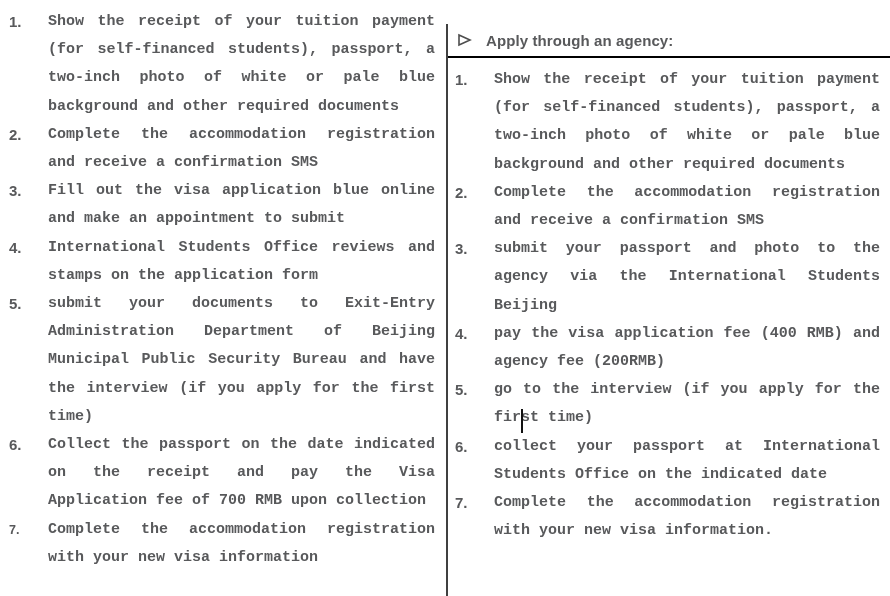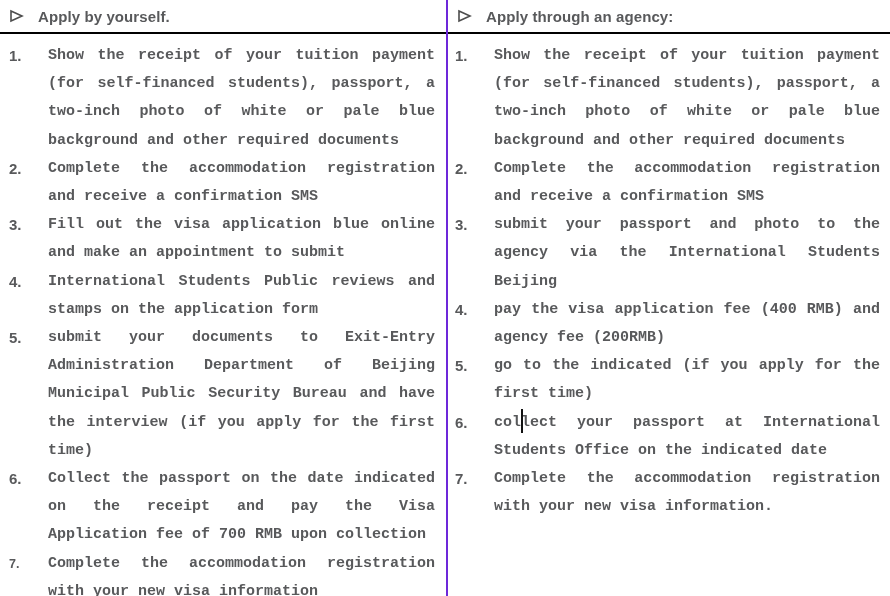--- a/index.html
+++ b/index.html
@@ -13,21 +13,21 @@
     position: relative;
     width: 890px; height: 596px;
     display: grid;
     grid-template-columns: 446px 444px;
     color: #58595b;
     font-weight: bold;
     overflow: hidden;
     background: #ffffff;
   }
   .col { display: flex; flex-direction: column; }
-  .col-right { border-left: 2px solid #6d28d9; }
+  .col-right { border-left: 2px solid #404040; margin-top: 24px; }
   .col-header {
     height: 34px;
     border-bottom: 2px solid #000;
     display: flex;
     align-items: center;
     padding-left: 9px;
     font-size: 15px;
     letter-spacing: 0.1px;
   }
   .bullet {
@@ -52,44 +52,36 @@
     width: 2px; height: 24px;
     background: #111;
   }
 </style>
 </head>
 <body>
 
 <div class="doc">
 
   <div class="col col-left">
-    <div class="col-header">
-      <span class="bullet">
-        <svg width="15" height="16" viewBox="0 0 15 16">
-            <path d="M2 3 L13 8 L2 13 Z" fill="#ffffff" stroke="#4d4d4d" stroke-width="1.6" stroke-linejoin="miter"></path>
-          </svg>
-      </span>
-      <span class="header-label">Apply by yourself.</span>
-    </div>
     <div class="col-body">
       <div class="item">
         <span class="num">1.</span>
         <span class="text">Show the receipt of your tuition payment (for self-financed students), passport, a two-inch photo of white or pale blue background and other required documents</span>
       </div>
       <div class="item">
         <span class="num">2.</span>
         <span class="text">Complete the accommodation registration and receive a confirmation SMS</span>
       </div>
       <div class="item">
         <span class="num">3.</span>
         <span class="text">Fill out the visa application blue online and make an appointment to submit</span>
       </div>
       <div class="item">
         <span class="num">4.</span>
-        <span class="text">International Students Public reviews and stamps on the application form</span>
+        <span class="text">International Students Office reviews and stamps on the application form</span>
       </div>
       <div class="item">
         <span class="num">5.</span>
         <span class="text">submit your documents to Exit-Entry Administration Department of Beijing Municipal Public Security Bureau and have the interview (if you apply for the first time)</span>
       </div>
       <div class="item">
         <span class="num">6.</span>
         <span class="text">Collect the passport on the date indicated on the receipt and pay the Visa Application fee of 700 RMB upon collection</span>
       </div>
       <div class="item">
@@ -120,21 +112,21 @@
       <div class="item">
         <span class="num">3.</span>
         <span class="text">submit your passport and photo to the agency via the International Students Beijing</span>
       </div>
       <div class="item">
         <span class="num">4.</span>
         <span class="text">pay the visa application fee (400 RMB) and agency fee (200RMB)</span>
       </div>
       <div class="item">
         <span class="num">5.</span>
-        <span class="text">go to the indicated (if you apply for the first time)</span>
+        <span class="text">go to the interview (if you apply for the first time)</span>
       </div>
       <div class="item">
         <span class="num">6.</span>
         <span class="text">collect your passport at International Students Office on the indicated date</span>
       </div>
       <div class="item">
         <span class="num">7.</span>
         <span class="text">Complete the accommodation registration with your new visa information.</span>
       </div>
     </div>

